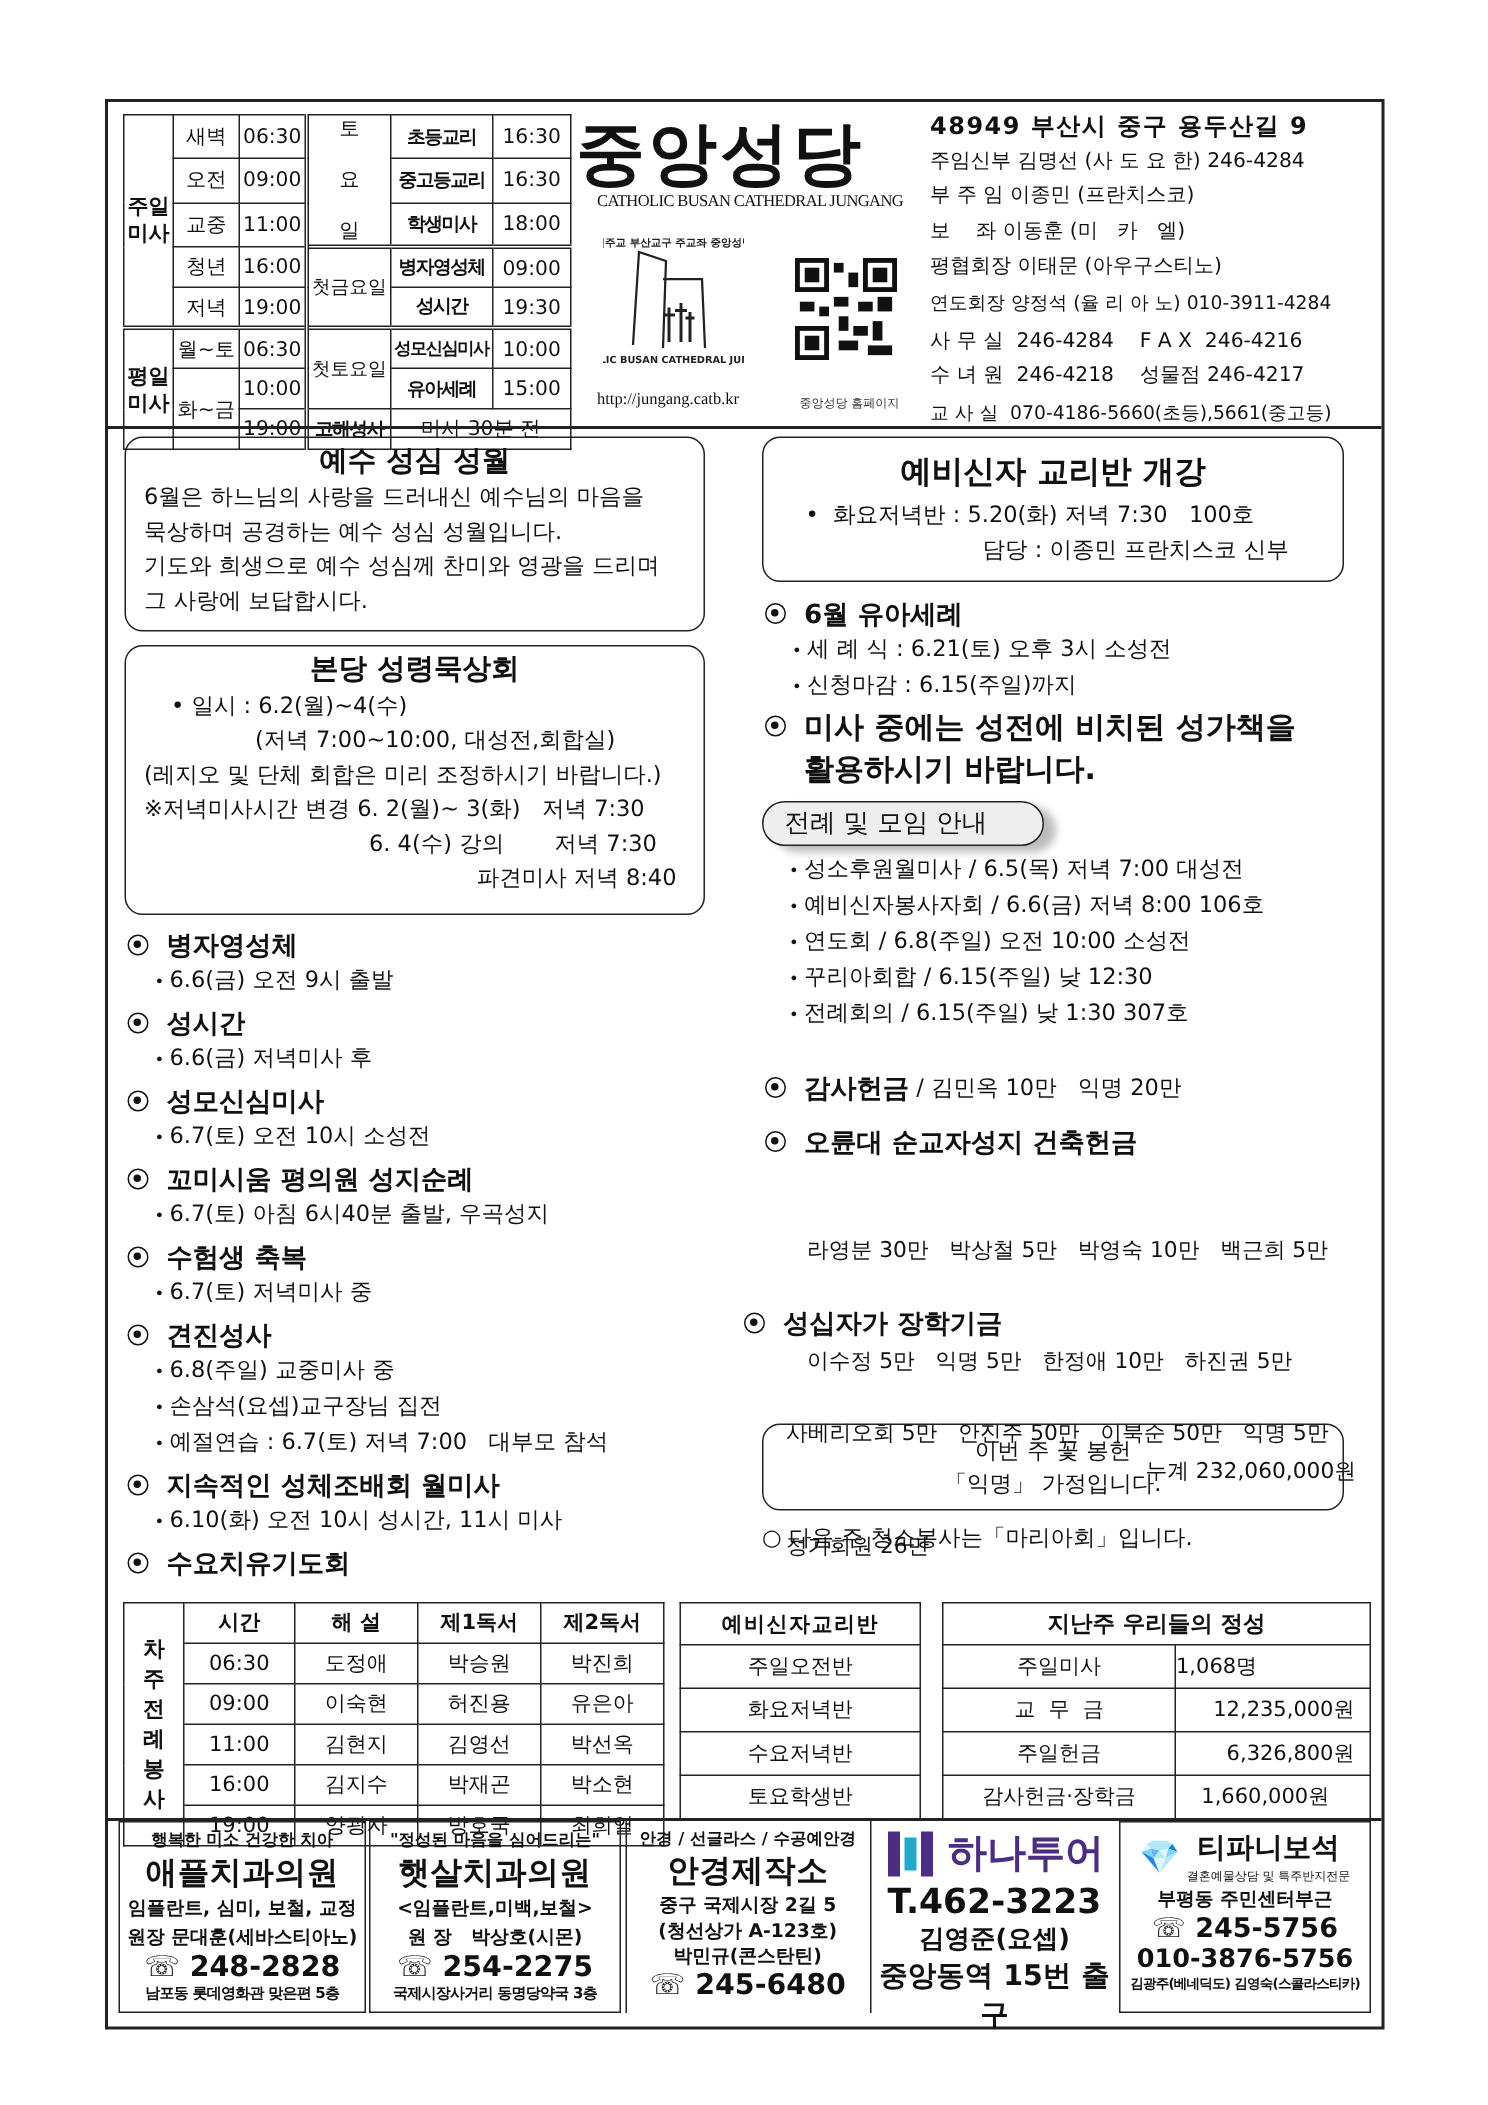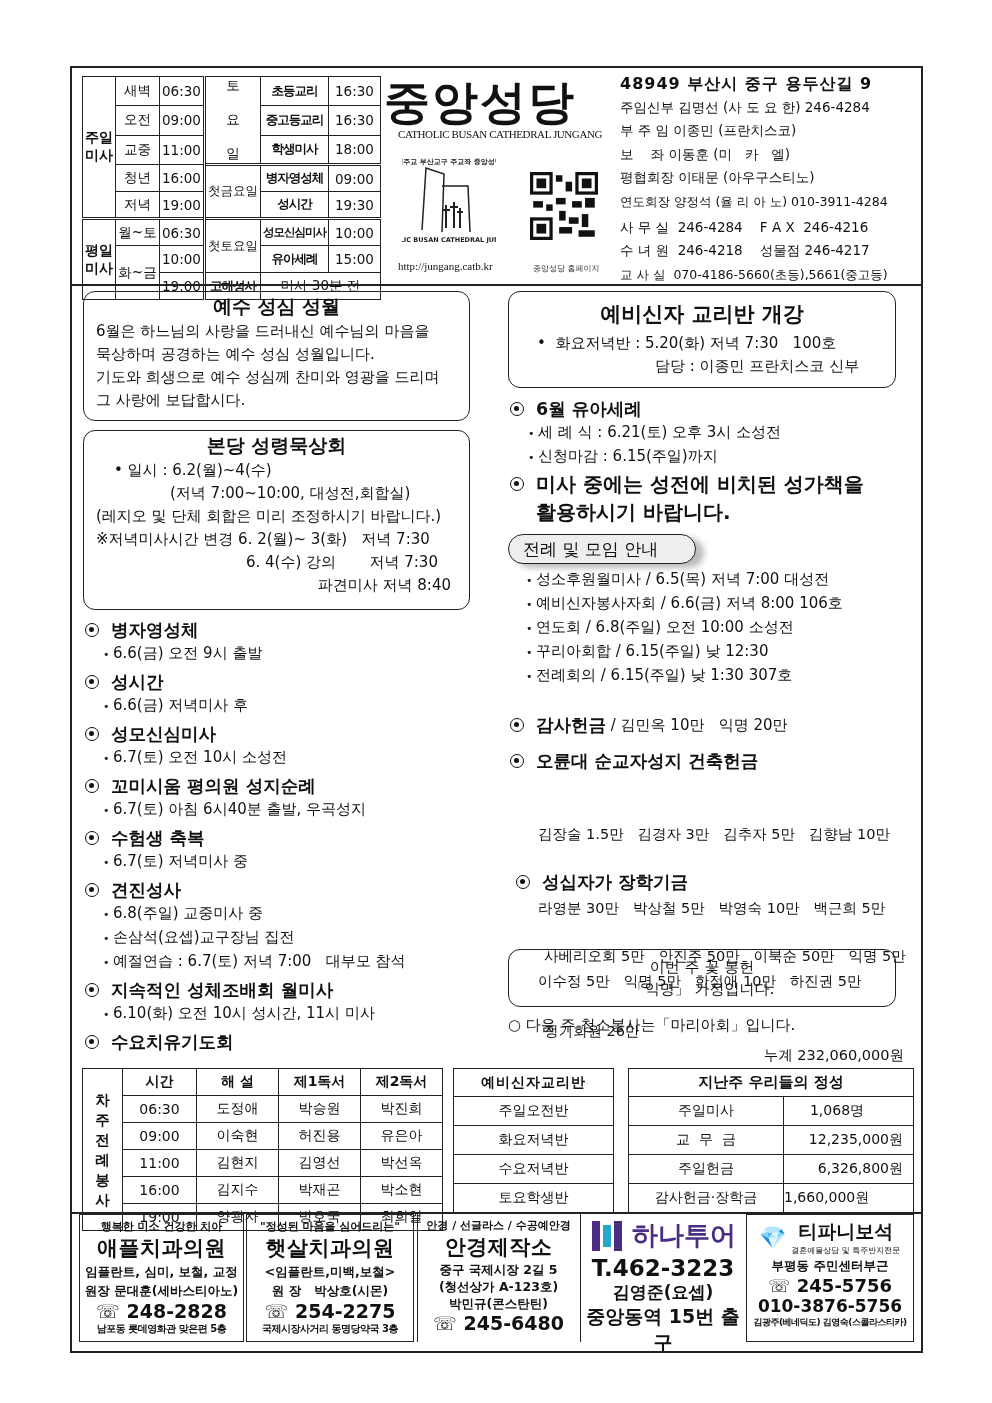--- a/index.html
+++ b/index.html
@@ -284,28 +284,27 @@
       <span style="font-weight:normal;font-size:15px;white-space:pre"> / 김민옥 10만   익명 20만</span>
     </div>
 </div>
 
 <div class="abs" style="left:510px;top:749px;width:400px">
   <div class="sec-h">
       <span class="bullet-icon"></span>
       <span>오륜대 순교자성지 건축헌금</span>
     </div>
   <div style="padding-left:28px;font-size:14.5px;line-height:24.5px;white-space:pre">
-    <div>김장술 1.5만   김경자 3만   김추자 5만   김향남 10만</div>
     <div>라영분 30만   박상철 5만   박영숙 10만   백근희 5만</div>
     <div>이수정 5만   익명 5만   한정애 10만   하진권 5만</div>
     <div style="text-align:right;padding-right:6px">누계 232,060,000원</div>
   </div>
 </div>
 
-<div class="abs" style="left:516px;top:870px;width:400px">
+<div class="abs" style="left:496px;top:870px;width:400px">
   <div class="sec-h">
       <span class="bullet-icon"></span>
       <span>성십자가 장학기금</span>
     </div>
   <div style="padding-left:28px;font-size:14.5px;line-height:25px;white-space:pre">
     <div>사베리오회 5만   안진주 50만   이북순 50만   익명 5만</div>
     <div>정기회원 26만</div>
   </div>
 </div>
 
@@ -382,33 +381,33 @@
 </tbody>
   </table>
 
 <table class="grid" style="left:628px;top:1068px">
   <tbody>
       <tr>
         <td colspan="2" class="b" style="width:285px;height:28px;font-size:15px">지난주 우리들의 정성</td>
       </tr>
   <tr>
         <td style="width:155px;height:29px">주일미사</td>
-        <td style="text-align:center;padding-right:23px">1,068명</td>
+        <td style="text-align:left;padding-right:23px">1,068명</td>
       </tr>
   <tr>
         <td style="height:29px;white-space:pre">교  무  금</td>
         <td style="text-align:right;padding-right:10px">12,235,000원</td>
       </tr>
   <tr>
         <td style="height:29px">주일헌금</td>
         <td style="text-align:right;padding-right:10px">6,326,800원</td>
       </tr>
   <tr>
         <td style="height:29px">감사헌금·장학금</td>
-        <td style="text-align:left;padding-right:10px">1,660,000원</td>
+        <td style="text-align:center;padding-right:10px">1,660,000원</td>
       </tr>
 </tbody>
   </table>
 
 <div class="abs" style="left:72px;top:1212px;width:849px;border-top:2px solid #222"></div>
 
 <div class="ad" style="left:79px;width:165px;border:1px solid #222;padding-top:4px">
   <div class="t">행복한 미소 건강한 치아</div>
   <div class="big">애플치과의원</div>
   <div class="m">임플란트, 심미, 보철, 교정</div>

